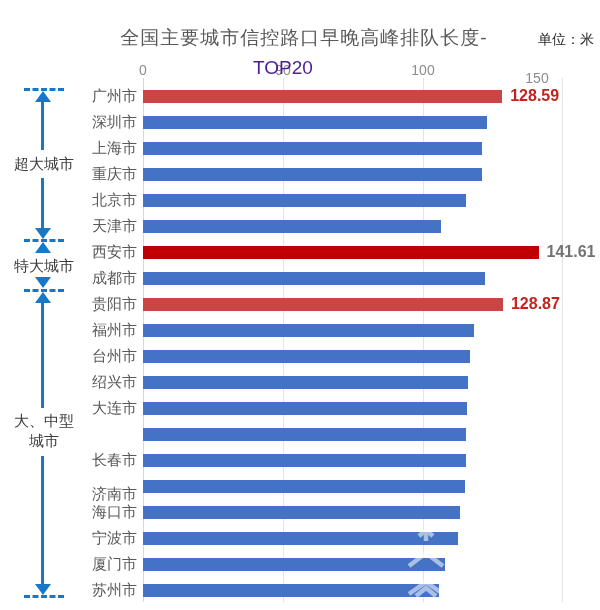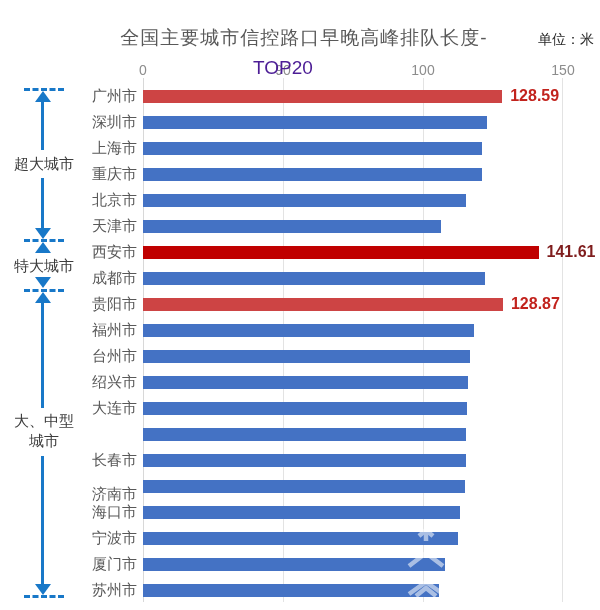--- a/index.html
+++ b/index.html
@@ -63,36 +63,36 @@
 
 <div id="app">
 
   <div class="title-line1">全国主要城市信控路口早晚高峰排队长度-</div>
   <div class="title-line2">TOP20</div>
   <div class="unit-label">单位：米</div>
 
   <div class="x-tick" style="left:113px;">0</div>
   <div class="x-tick" style="left:253px;">90</div>
   <div class="x-tick" style="left:393px;">100</div>
-  <div class="x-tick" style="left:533px;">150</div>
+  <div class="x-tick" style="left:507px;margin-top:8px;">150</div>
 
   <div id="plot">
     <div class="gridline axis0" style="left:0;"></div>
     <div class="gridline" style="left:140px;"></div>
     <div class="gridline" style="left:280px;"></div>
     <div class="gridline" style="left:419px;"></div>
   <div class="bar" style="top: 11.5px; width: 359.195px; background: rgb(205, 68, 68);"></div>
       <div class="bar-value" style="left: 367.195px; top: 9px; color: rgb(194, 35, 29);">128.59</div>
       <div class="bar" style="top: 37.5px; width: 344.418px; background: rgb(68, 114, 196);"></div>
       <div class="bar" style="top: 63.5px; width: 339.39px; background: rgb(68, 114, 196);"></div>
       <div class="bar" style="top: 89.5px; width: 339.39px; background: rgb(68, 114, 196);"></div>
       <div class="bar" style="top: 115.5px; width: 322.909px; background: rgb(68, 114, 196);"></div>
       <div class="bar" style="top: 141.5px; width: 298.049px; background: rgb(68, 114, 196);"></div>
       <div class="bar" style="top: 167.5px; width: 395.564px; background: rgb(192, 0, 0);"></div>
-      <div class="bar-value" style="left: 403.564px; top: 165px; color: #7f1d1d;">141.61</div>
+      <div class="bar-value" style="left: 403.564px; top: 165px; color: #737373;">141.61</div>
       <div class="bar" style="top: 193.5px; width: 342.463px; background: rgb(68, 114, 196);"></div>
       <div class="bar" style="top: 219.5px; width: 359.977px; background: rgb(205, 68, 68);"></div>
       <div class="bar-value" style="left: 367.977px; top: 217px; color: rgb(194, 35, 29);">128.87</div>
       <div class="bar" style="top: 245.5px; width: 331.289px; background: rgb(68, 114, 196);"></div>
       <div class="bar" style="top: 271.5px; width: 326.541px; background: rgb(68, 114, 196);"></div>
       <div class="bar" style="top: 297.5px; width: 324.585px; background: rgb(68, 114, 196);"></div>
       <div class="bar" style="top: 323.5px; width: 324.306px; background: rgb(68, 114, 196);"></div>
       <div class="bar" style="top: 349.5px; width: 323.189px; background: rgb(68, 114, 196);"></div>
       <div class="bar" style="top: 375.5px; width: 323.189px; background: rgb(68, 114, 196);"></div>
       <div class="bar" style="top: 401.5px; width: 322.351px; background: rgb(68, 114, 196);"></div>

